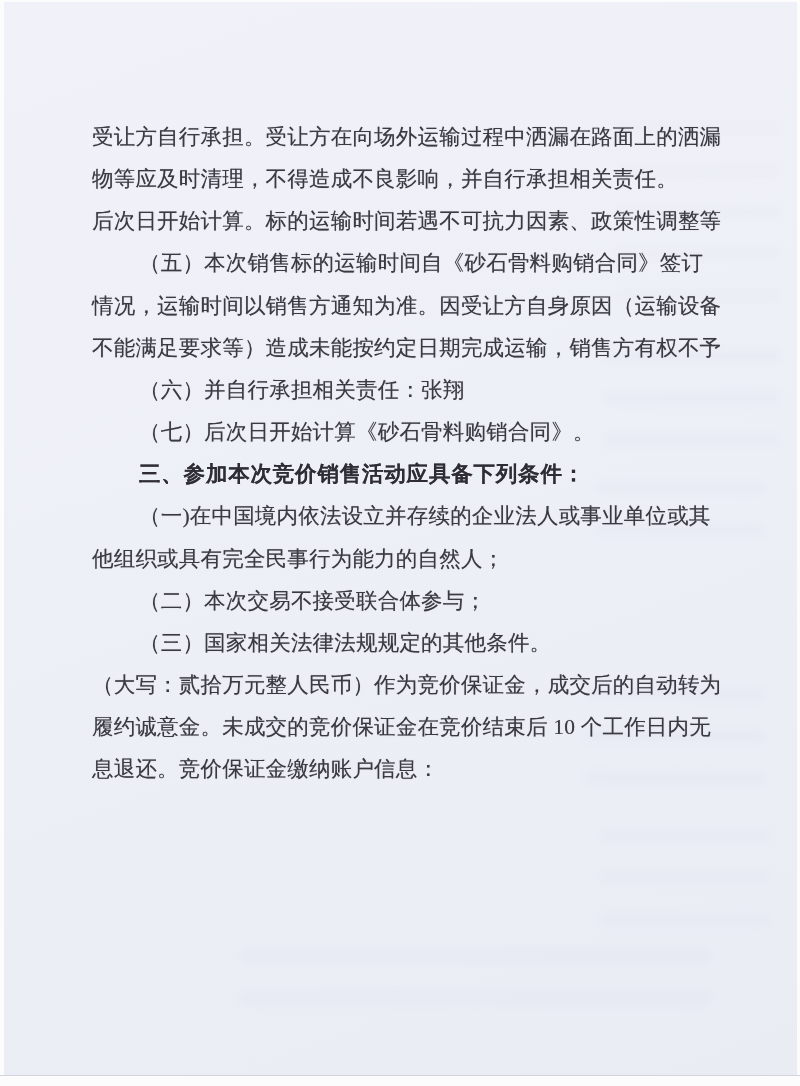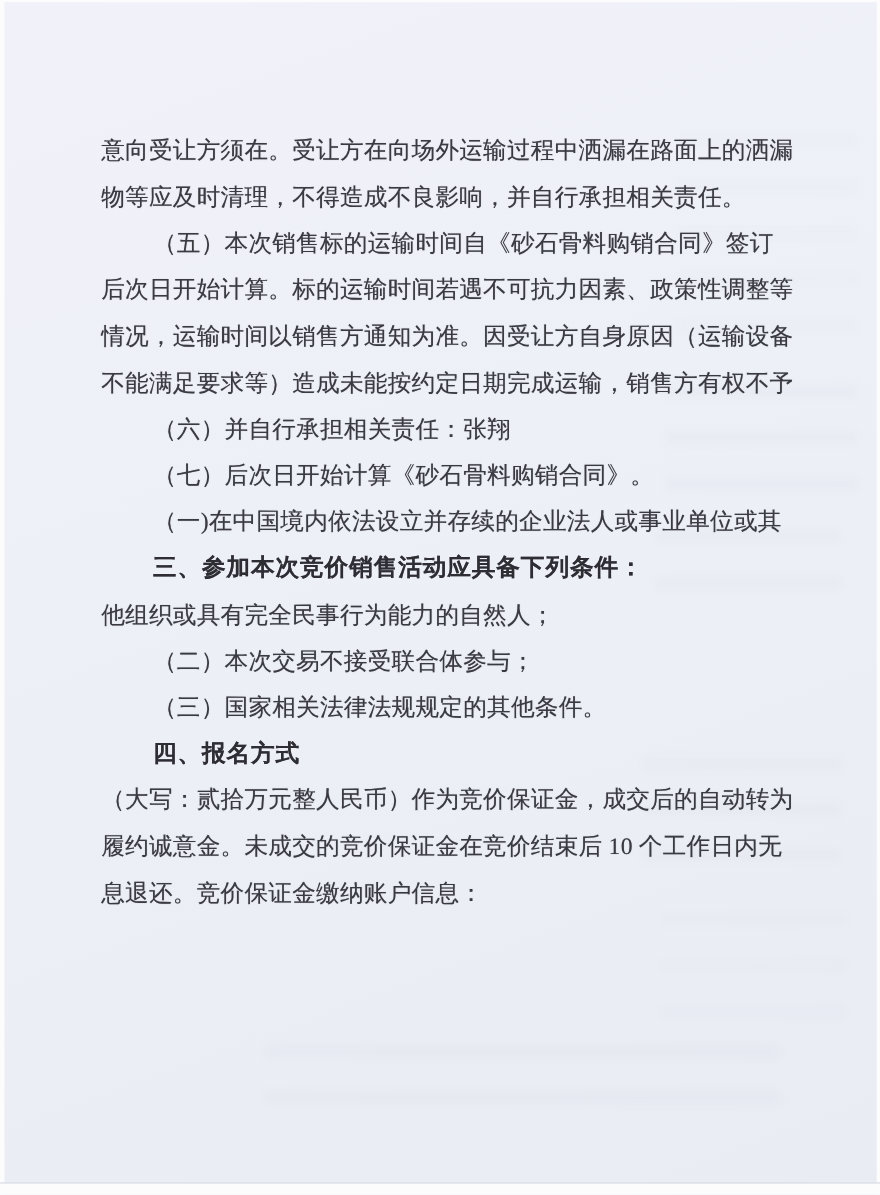--- a/index.html
+++ b/index.html
@@ -68,34 +68,33 @@
 <div class="scan">
 
   <div class="ghost ghost-a"></div>
   <div class="ghost ghost-b"></div>
   <div class="ghost ghost-c"></div>
   <div class="ghost ghost-d"></div>
   <div class="ghost ghost-e"></div>
   <div class="ghost ghost-f"></div>
 
   <div class="doc">
-    <div class="ln">意向受让方须在。受让方在向场外运输过程中洒漏在路面上的洒漏</div>
+    <div class="ln">受让方自行承担。受让方在向场外运输过程中洒漏在路面上的洒漏</div>
     <div class="ln">物等应及时清理，不得造成不良影响，并自行承担相关责任。</div>
+    <div class="ln">后次日开始计算。标的运输时间若遇不可抗力因素、政策性调整等</div>
     <div class="ln ind">（五）本次销售标的运输时间自《砂石骨料购销合同》签订</div>
-    <div class="ln">后次日开始计算。标的运输时间若遇不可抗力因素、政策性调整等</div>
     <div class="ln">情况，运输时间以销售方通知为准。因受让方自身原因（运输设备</div>
     <div class="ln">不能满足要求等）造成未能按约定日期完成运输，销售方有权不予</div>
     <div class="ln ind">（六）并自行承担相关责任：张翔</div>
     <div class="ln ind">（七）后次日开始计算《砂石骨料购销合同》。</div>
+    <div class="ln ind hd">三、参加本次竞价销售活动应具备下列条件：</div>
     <div class="ln ind">（一)在中国境内依法设立并存续的企业法人或事业单位或其</div>
-    <div class="ln ind hd">三、参加本次竞价销售活动应具备下列条件：</div>
     <div class="ln">他组织或具有完全民事行为能力的自然人；</div>
     <div class="ln ind">（二）本次交易不接受联合体参与；</div>
     <div class="ln ind">（三）国家相关法律法规规定的其他条件。</div>
-    <div class="ln ind hd">四、报名方式</div>
     <div class="ln">（大写：贰拾万元整人民币）作为竞价保证金，成交后的自动转为</div>
     <div class="ln">履约诚意金。未成交的竞价保证金在竞价结束后 10 个工作日内无</div>
     <div class="ln">息退还。竞价保证金缴纳账户信息：</div>
   </div>
 
   <div class="edge edge-left"></div>
   <div class="edge edge-right"></div>
   <div class="edge edge-top"></div>
   <div class="edge edge-bottom"></div>
 

